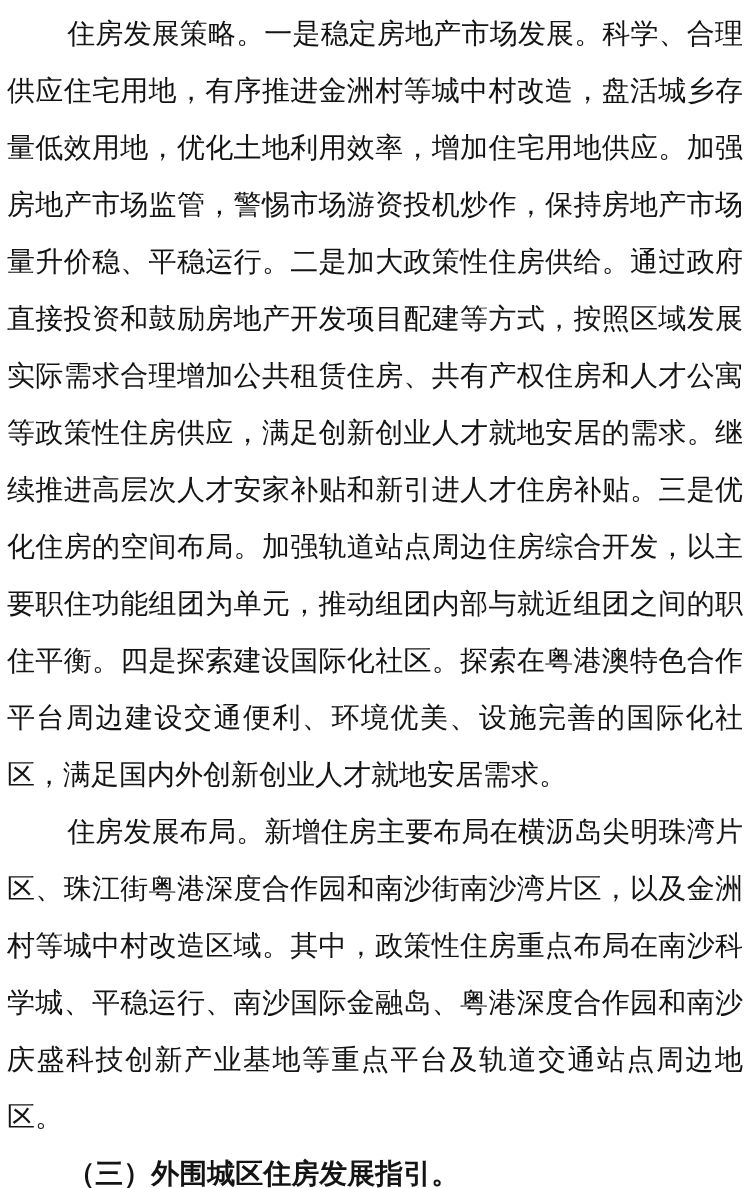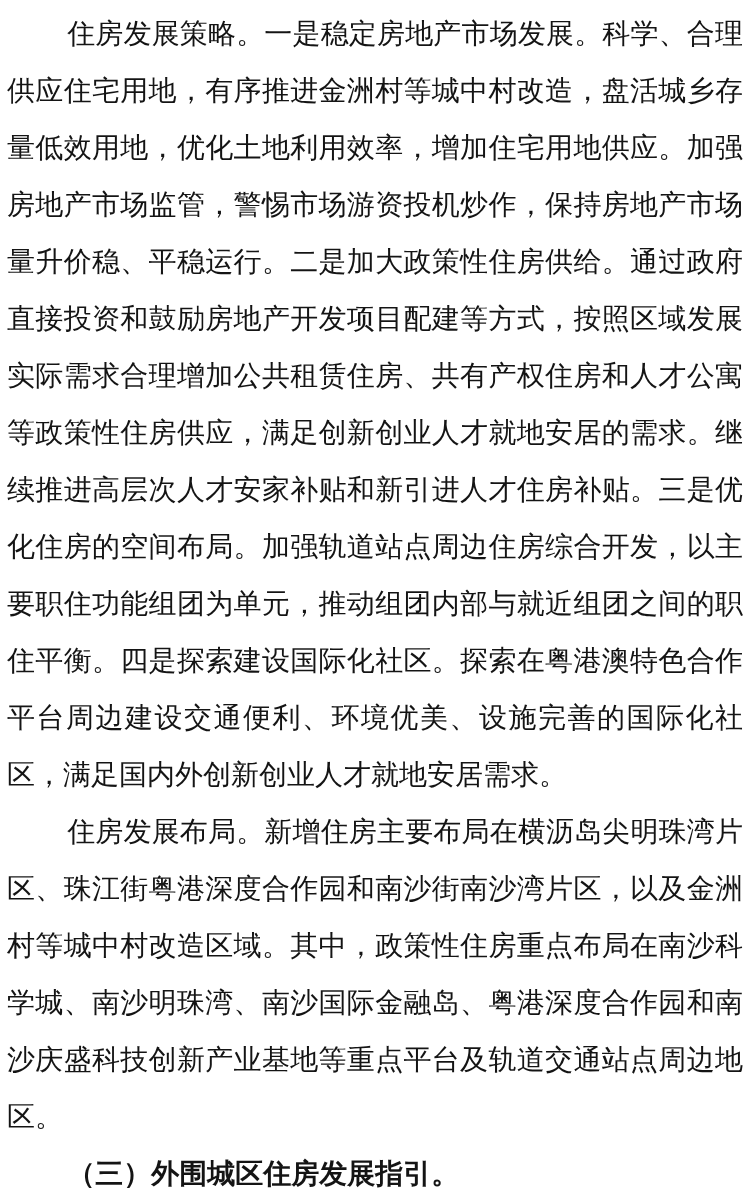--- a/index.html
+++ b/index.html
@@ -30,15 +30,15 @@
   .doc-heading {
     font-weight: bold;
     text-align: left;
   }
 </style>
 </head>
 <body>
 
 <div class="page">
   <p class="doc-text">住房发展策略。一是稳定房地产市场发展。科学、合理供应住宅用地，有序推进金洲村等城中村改造，盘活城乡存量低效用地，优化土地利用效率，增加住宅用地供应。加强房地产市场监管，警惕市场游资投机炒作，保持房地产市场量升价稳、平稳运行。二是加大政策性住房供给。通过政府直接投资和鼓励房地产开发项目配建等方式，按照区域发展实际需求合理增加公共租赁住房、共有产权住房和人才公寓等政策性住房供应，满足创新创业人才就地安居的需求。继续推进高层次人才安家补贴和新引进人才住房补贴。三是优化住房的空间布局。加强轨道站点周边住房综合开发，以主要职住功能组团为单元，推动组团内部与就近组团之间的职住平衡。四是探索建设国际化社区。探索在粤港澳特色合作平台周边建设交通便利、环境优美、设施完善的国际化社区，满足国内外创新创业人才就地安居需求。</p>
-  <p class="doc-text">住房发展布局。新增住房主要布局在横沥岛尖明珠湾片区、珠江街粤港深度合作园和南沙街南沙湾片区，以及金洲村等城中村改造区域。其中，政策性住房重点布局在南沙科学城、南沙明珠湾、南沙国际金融岛、粤港深度合作园和南沙庆盛科技创新产业基地等重点平台及轨道交通站点周边地区。</p>
+  <p class="doc-text">住房发展布局。新增住房主要布局在横沥岛尖明珠湾片区、珠江街粤港深度合作园和南沙街南沙湾片区，以及金洲村等城中村改造区域。其中，政策性住房重点布局在南沙科学城、平稳运行、南沙国际金融岛、粤港深度合作园和南沙庆盛科技创新产业基地等重点平台及轨道交通站点周边地区。</p>
   <p class="doc-text doc-heading">（三）外围城区住房发展指引。</p>
 </div>
 
 </body></html>

